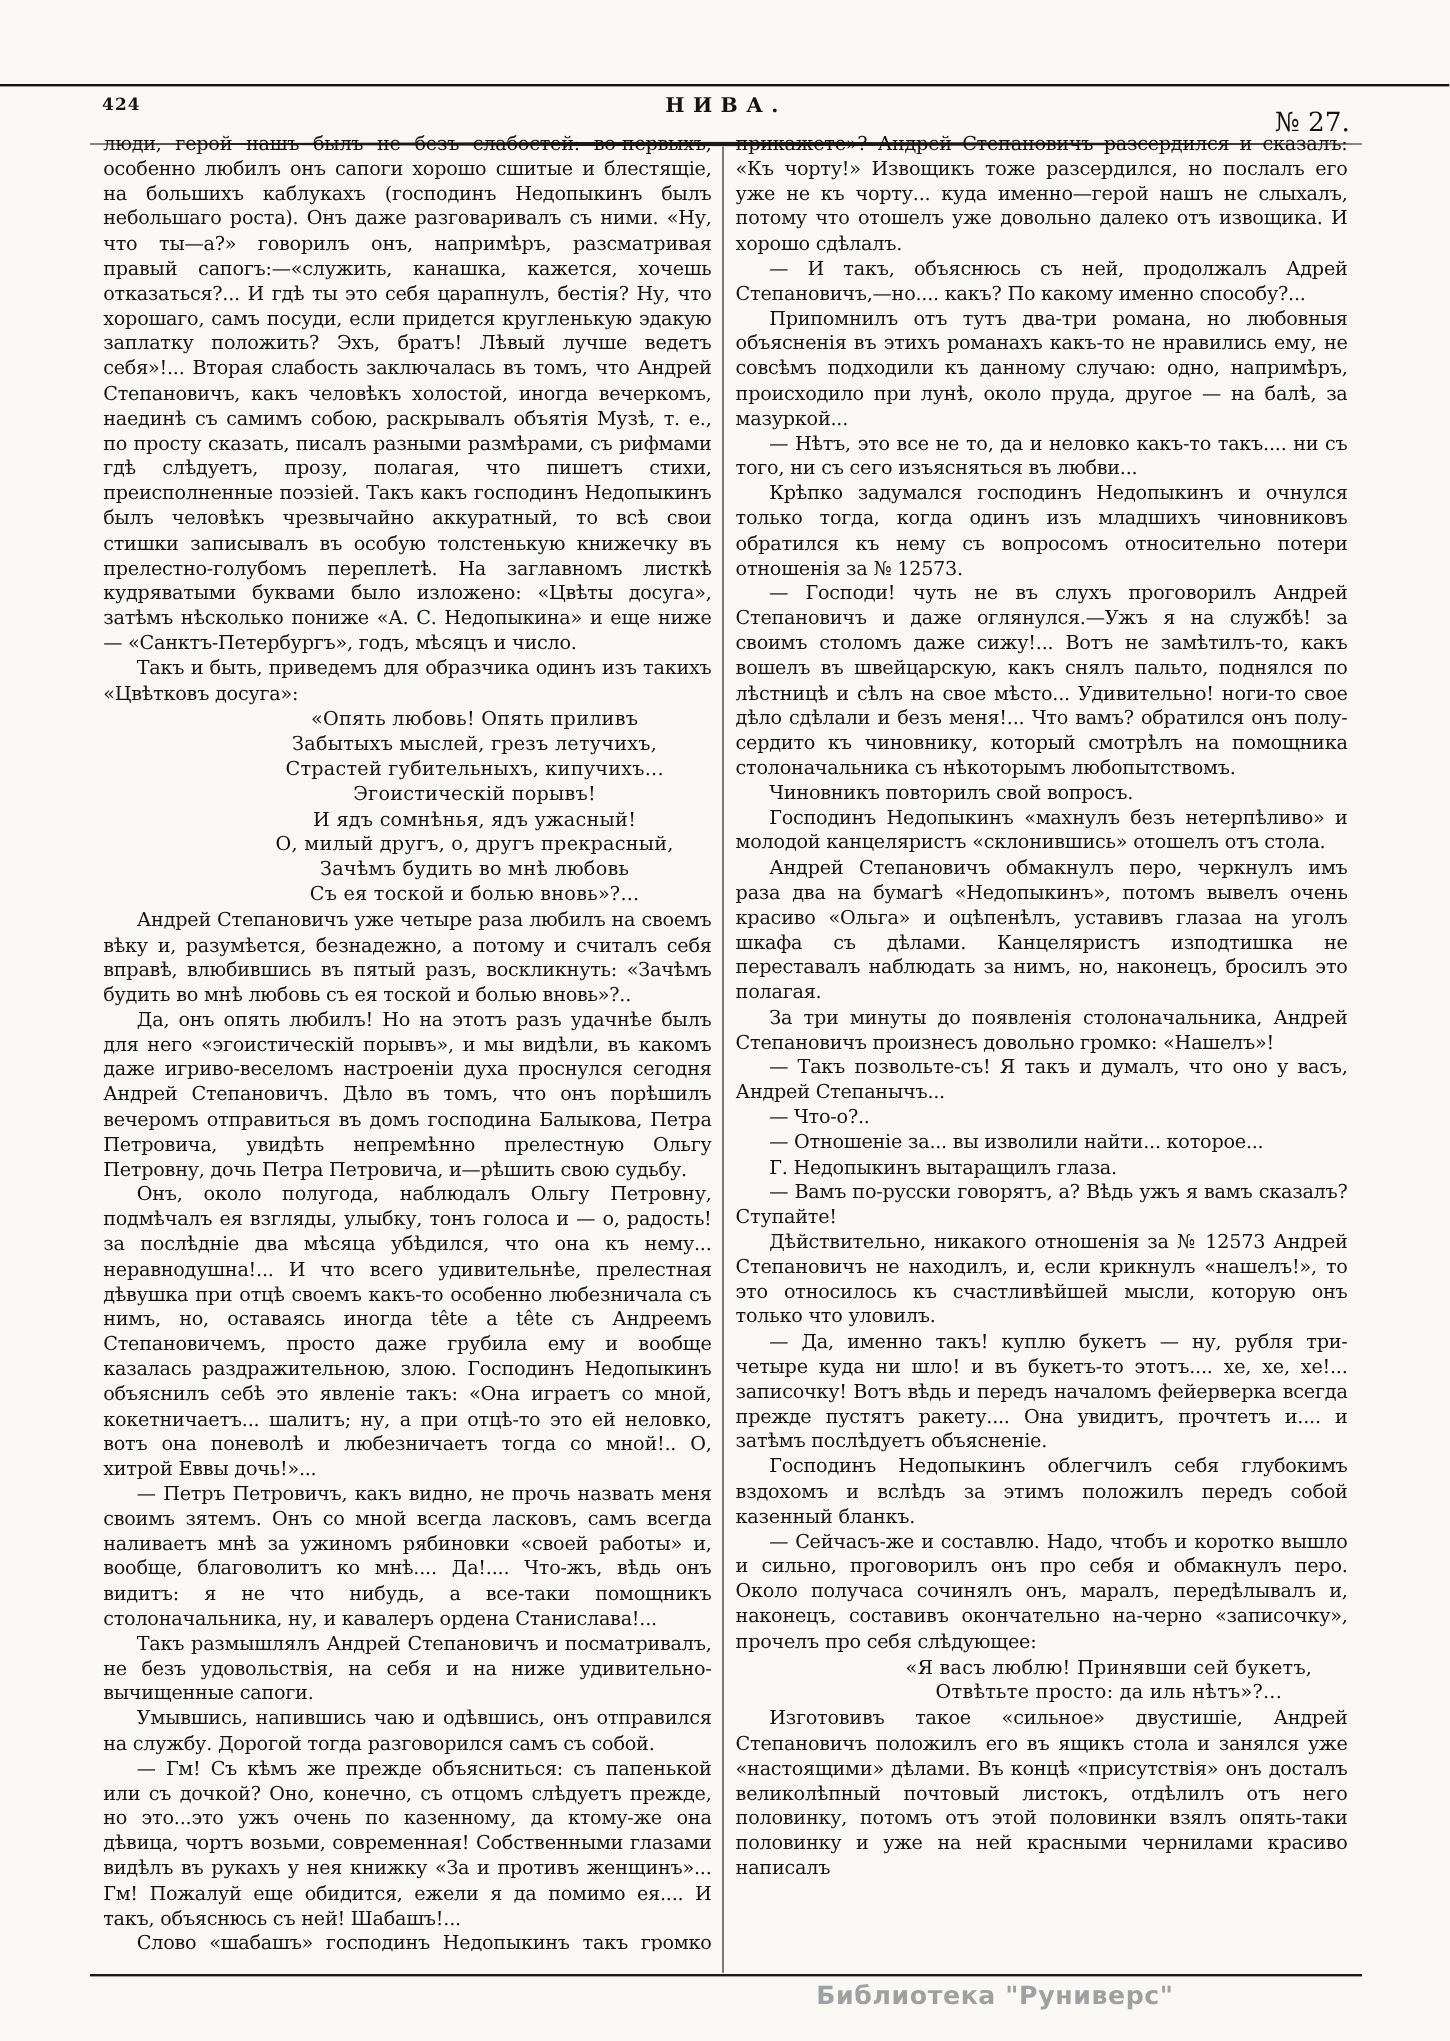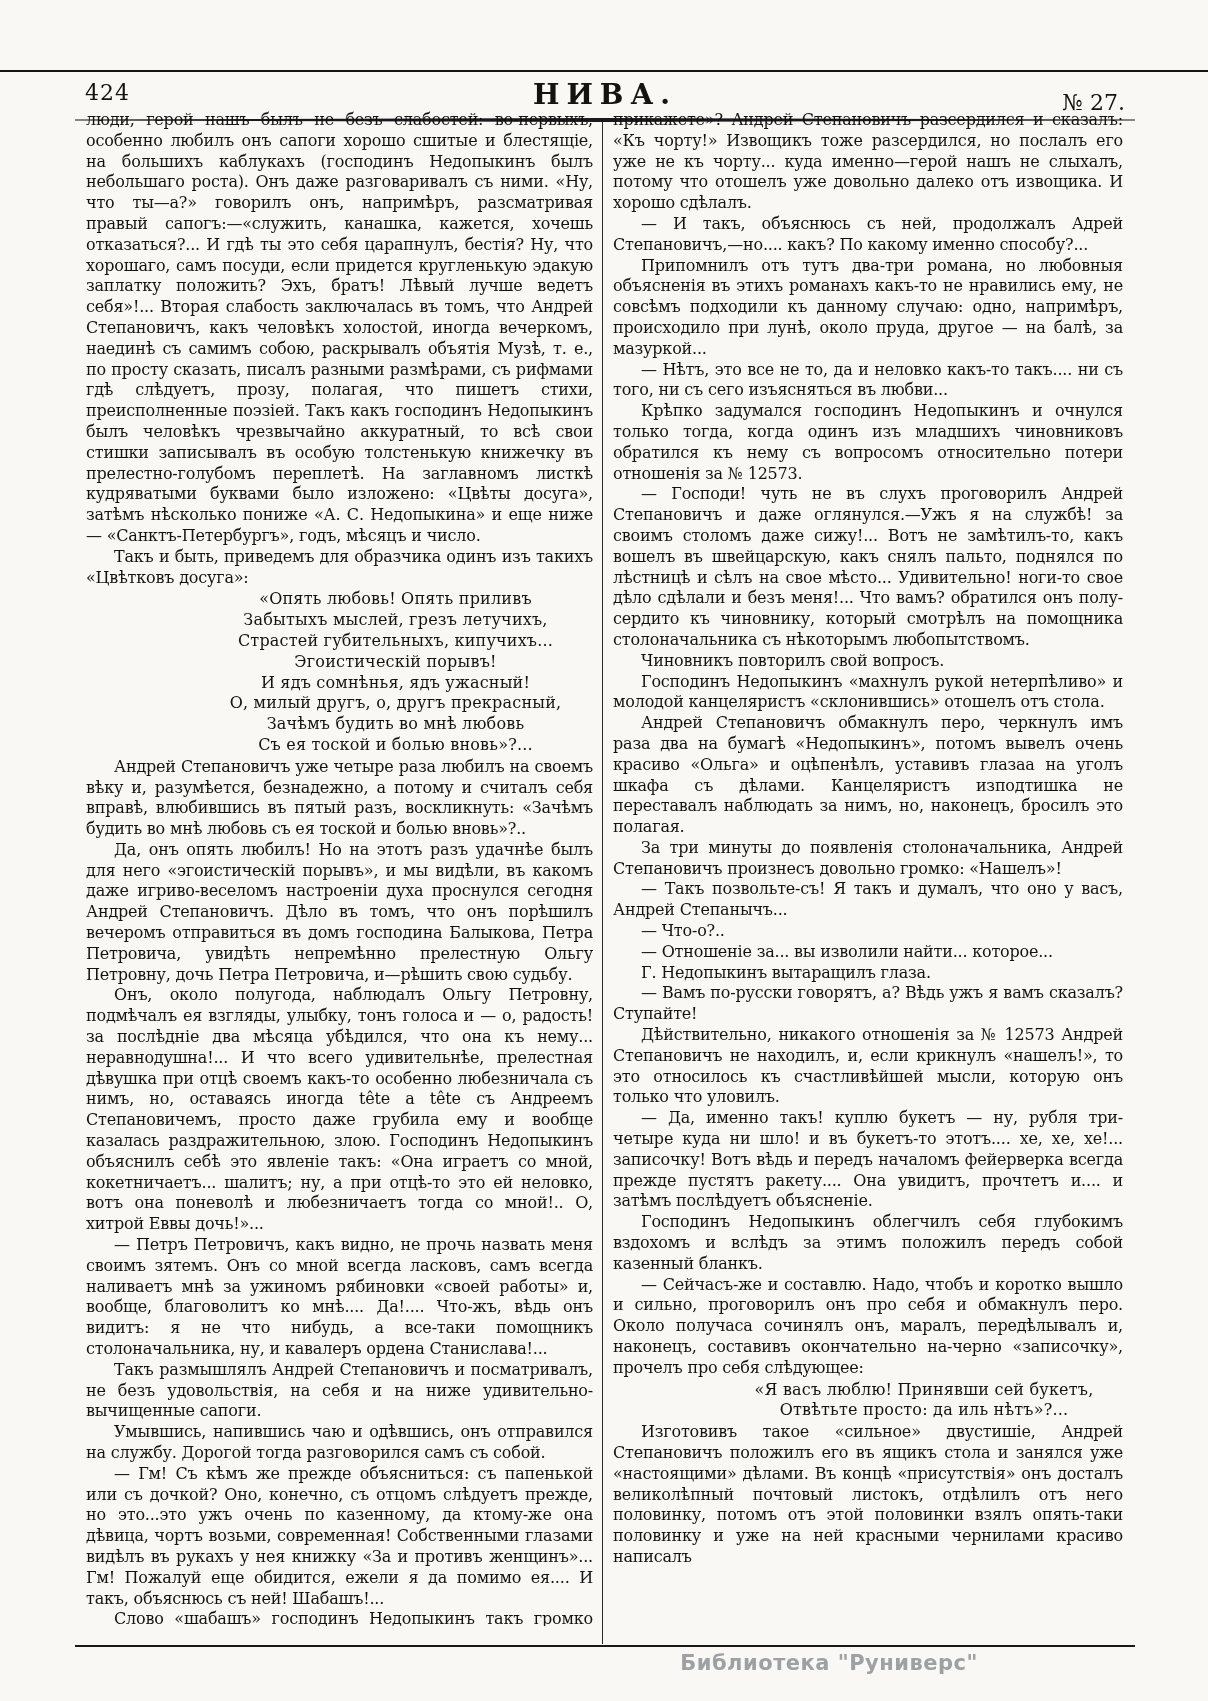--- a/index.html
+++ b/index.html
@@ -9,22 +9,22 @@
     font-family:"DejaVu Serif","Liberation Serif",serif;
     color:#151310;
     position:relative;
     overflow:hidden;
   }
   .page{position:absolute;inset:0;}
   
   .scan-top-line{position:absolute;left:0;top:70px;width:1208px;height:2px;background:#141414;}
   
   .header{position:absolute;left:85px;top:78px;width:1040px;height:34px;}
-  .page-number{position:absolute;left:0;top:2px;font-size:22px;font-weight:normal;letter-spacing:1px;}
-  .journal-title{position:absolute;left:0;right:0;top:0;text-align:center;font-size:28px;font-weight:bold;letter-spacing:7px;}
+  .page-number{position:absolute;left:0;top:2px;font-size:14px;font-weight:bold;letter-spacing:1px;}
+  .journal-title{position:absolute;left:0;right:0;top:0;text-align:center;font-size:17px;font-weight:bold;letter-spacing:7px;}
   .issue-number{position:absolute;right:0;top:12px;font-size:22px;font-weight:normal;}
   
   .header-rule{position:absolute;left:75px;top:118px;width:1060px;height:4px;background:#1a1a1a;
     clip-path:polygon(0 38%,50% 0,100% 38%,100% 62%,50% 100%,0 62%);}
   
   .column-divider{position:absolute;left:602px;top:122px;width:1px;height:1522px;background:#2a2a2a;}
   
   .bottom-rule{position:absolute;left:75px;top:1645px;width:1060px;height:2px;background:#1a1a1a;}
   
   .col{
@@ -86,21 +86,21 @@
       <p class="para indent">Слово «шабашъ» господинъ Недопыкинъ такъ громко произнесъ, что извощикъ подбѣжалъ къ нему и спросилъ: «Куда</p>
     </div>
   <div id="col-right" class="col">
       <p class="para cont">прикажете»? Андрей Степановичъ разсердился и сказалъ: «Къ чорту!» Извощикъ тоже разсердился, но послалъ его уже не къ чорту... куда именно—герой нашъ не слыхалъ, потому что отошелъ уже довольно далеко отъ извощика. И хорошо сдѣлалъ.</p>
       <p class="para indent">— И такъ, объяснюсь съ ней, продолжалъ Адрей Степановичъ,—но.... какъ? По какому именно способу?...</p>
       <p class="para indent">Припомнилъ отъ тутъ два-три романа, но любовныя объясненія въ этихъ романахъ какъ-то не нравились ему, не совсѣмъ подходили къ данному случаю: одно, напримѣръ, происходило при лунѣ, около пруда, другое — на балѣ, за мазуркой...</p>
       <p class="para indent">— Нѣтъ, это все не то, да и неловко какъ-то такъ.... ни съ того, ни съ сего изъясняться въ любви...</p>
       <p class="para indent">Крѣпко задумался господинъ Недопыкинъ и очнулся только тогда, когда одинъ изъ младшихъ чиновниковъ обратился къ нему съ вопросомъ относительно потери отношенія за № 12573.</p>
       <p class="para indent">— Господи! чуть не въ слухъ проговорилъ Андрей Степановичъ и даже оглянулся.—Ужъ я на службѣ! за своимъ столомъ даже сижу!... Вотъ не замѣтилъ-то, какъ вошелъ въ швейцарскую, какъ снялъ пальто, поднялся по лѣстницѣ и сѣлъ на свое мѣсто... Удивительно! ноги-то свое дѣло сдѣлали и безъ меня!... Что вамъ? обратился онъ полу-сердито къ чиновнику, который смотрѣлъ на помощника столоначальника съ нѣкоторымъ любопытствомъ.</p>
       <p class="para indent">Чиновникъ повторилъ свой вопросъ.</p>
-      <p class="para indent">Господинъ Недопыкинъ «махнулъ рукой нетерпѣливо» и молодой канцеляристъ «склонившись» отошелъ отъ стола.</p>
+      <p class="para indent">Господинъ Недопыкинъ «махнулъ безъ нетерпѣливо» и молодой канцеляристъ «склонившись» отошелъ отъ стола.</p>
       <p class="para indent">Андрей Степановичъ обмакнулъ перо, черкнулъ имъ раза два на бумагѣ «Недопыкинъ», потомъ вывелъ очень красиво «Ольга» и оцѣпенѣлъ, уставивъ глазаа на уголъ шкафа съ дѣлами. Канцеляристъ изподтишка не переставалъ наблюдать за нимъ, но, наконецъ, бросилъ это полагая.</p>
       <p class="para indent">За три минуты до появленія столоначальника, Андрей Степановичъ произнесъ довольно громко: «Нашелъ»!</p>
       <p class="para indent">— Такъ позвольте-съ! Я такъ и думалъ, что оно у васъ, Андрей Степанычъ...</p>
       <p class="para indent">— Что-о?..</p>
       <p class="para indent">— Отношеніе за... вы изволили найти... которое...</p>
       <p class="para indent">Г. Недопыкинъ вытаращилъ глаза.</p>
       <p class="para indent">— Вамъ по-русски говорятъ, а? Вѣдь ужъ я вамъ сказалъ? Ступайте!</p>
       <p class="para indent">Дѣйствительно, никакого отношенія за № 12573 Андрей Степановичъ не находилъ, и, если крикнулъ «нашелъ!», то это относилось къ счастливѣйшей мысли, которую онъ только что уловилъ.</p>
       <p class="para indent">— Да, именно такъ! куплю букетъ — ну, рубля три-четыре куда ни шло! и въ букетъ-то этотъ.... хе, хе, хе!... записочку! Вотъ вѣдь и передъ началомъ фейерверка всегда прежде пустятъ ракету.... Она увидитъ, прочтетъ и.... и затѣмъ послѣдуетъ объясненіе.</p>
       <p class="para indent">Господинъ Недопыкинъ облегчилъ себя глубокимъ вздохомъ и вслѣдъ за этимъ положилъ передъ собой казенный бланкъ.</p>

